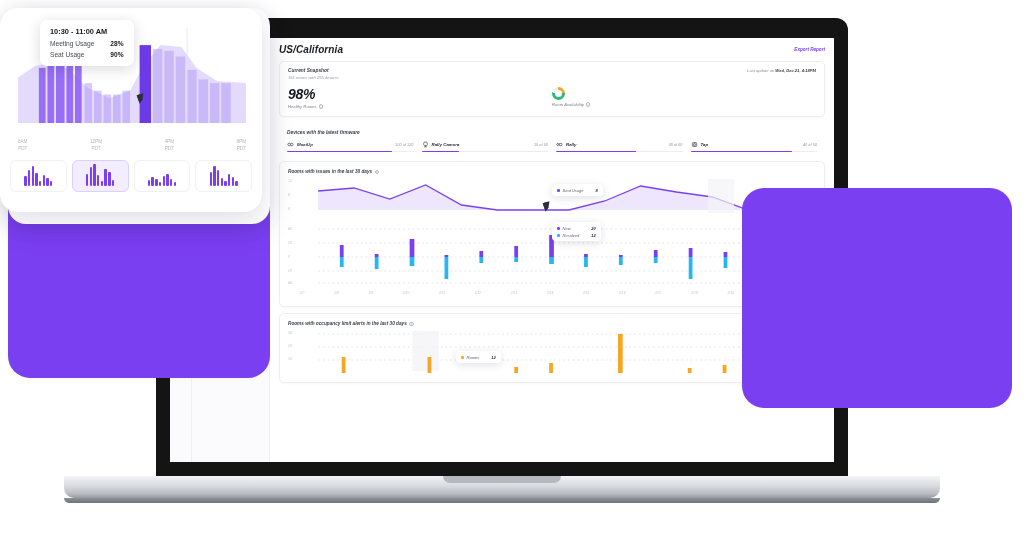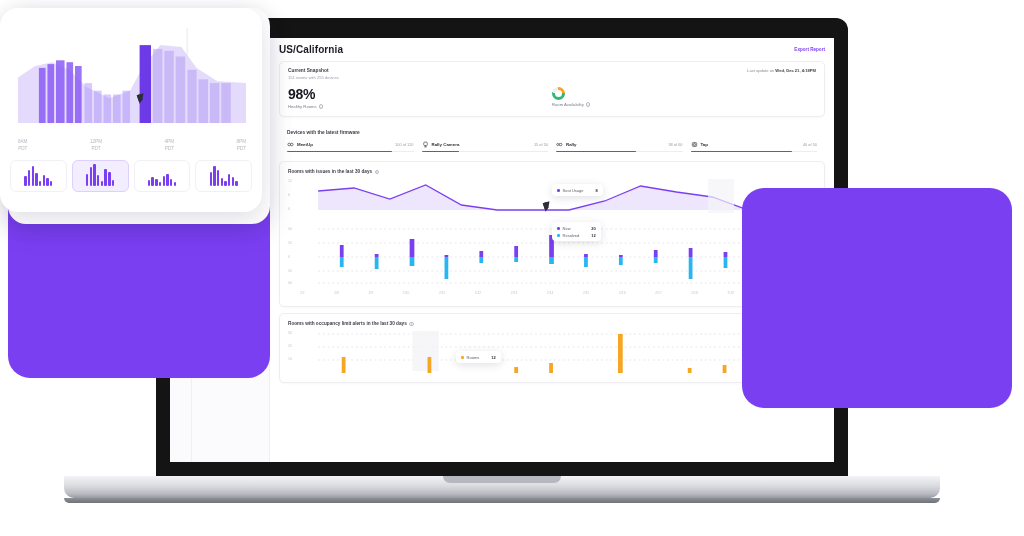--- a/index.html
+++ b/index.html
@@ -41,21 +41,21 @@
                     background:#9b9da8;transform:rotate(45deg);}
   .searchbox input { border:0; background:transparent; outline:none; font-size:4.6px;
                     color:#6b6d78; width:100%; font-family:inherit; }
   .tnode { display:flex; align-items:center; gap:2px; font-size:4.9px; color:#4a4c57;
            padding:2.6px 2px; border-radius:4px; white-space:nowrap; }
   .tnode .car { font-size:3.2px; color:#a6a8b3; }
   .tnode.sel { background:#efe8ff; color:#7b3ff2; font-weight:600; justify-content:space-between; }
   .tnode.sel .dots { color:#7b3ff2; font-size:5px; letter-spacing:.3px; }
   .ind1 { padding-left:5px; } .ind2 { padding-left:10px; } .ind3 { padding-left:15px; }
 
-  .content { flex:1; background:#ffffff; padding:6px 9px 0 9px; overflow:hidden; position:relative; }
+  .content { flex:1; background:#ffffff; padding:6px 9px 0 9px; overflow:hidden; position:relative;font-style:italic; }
   .chead { display:flex; align-items:center; justify-content:space-between; margin-bottom:6px; }
   .ctitle { font-size:10px; font-weight:700; color:#1a1b23; letter-spacing:.1px; }
   .export { font-size:4.6px; color:#7b3ff2; font-weight:600; }
 
   .card { background:#fff; border:1px solid #eeeef2; border-radius:5px; margin-bottom:6px;
           box-shadow:0 1px 2px rgba(20,20,40,.03); }
   .snap { padding:6px 8px 7px 8px; position:relative; }
   .snaptop { display:flex; justify-content:space-between; align-items:flex-start; }
   .snaplabel { font-size:4.8px; color:#3c3e49; font-weight:600; }
   .snapsub { font-size:4.1px; color:#9a9ca6; margin-top:1.5px; }
@@ -609,20 +609,31 @@
           <rect x="214" y="58" width="10" height="42"></rect>
         </g>
         <line x1="178" y1="0" x2="178" y2="100" stroke="#e3e3ec" stroke-width="0.8"></line>
       </svg>
       <div class="uaxis">
         <div><span>8AM</span><br><span>PDT</span></div>
         <div><span>12PM</span><br><span>PDT</span></div>
         <div><span>4PM</span><br><span>PDT</span></div>
         <div><span>8PM</span><br><span>PDT</span></div>
       </div>
+      <div class="utip">
+        <div class="h">10:30 - 11:00 AM</div>
+        <div class="r">
+          <span>Meeting Usage</span>
+          <b>28%</b>
+        </div>
+        <div class="r">
+          <span>Seat Usage</span>
+          <b>90%</b>
+        </div>
+      </div>
       <div class="cursor" style="left:128px;top:76px"></div>
     </div>
     <div class="thumbs">
       <div class="thumb">
         <i style="height:10px"></i>
           <i style="height:16px"></i>
           <i style="height:20px"></i>
           <i style="height:13px"></i>
           <i style="height:5px"></i>
           <i style="height:11px"></i>

